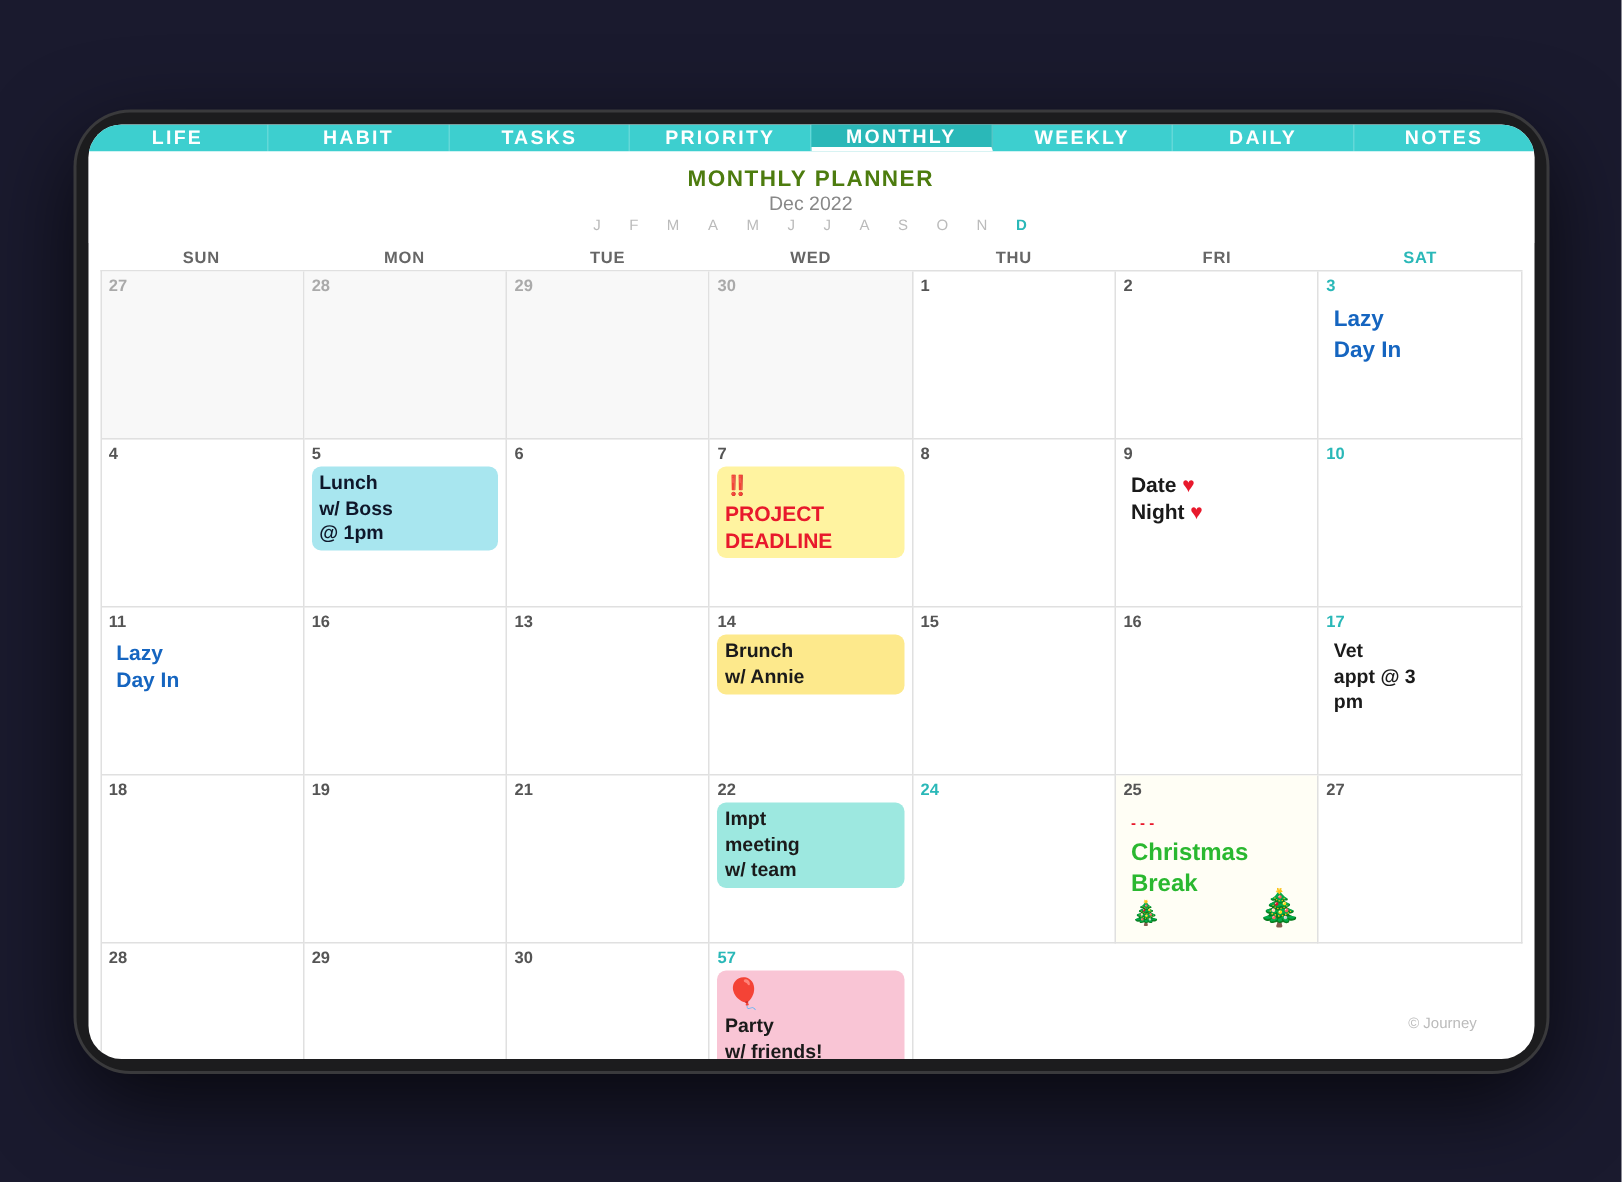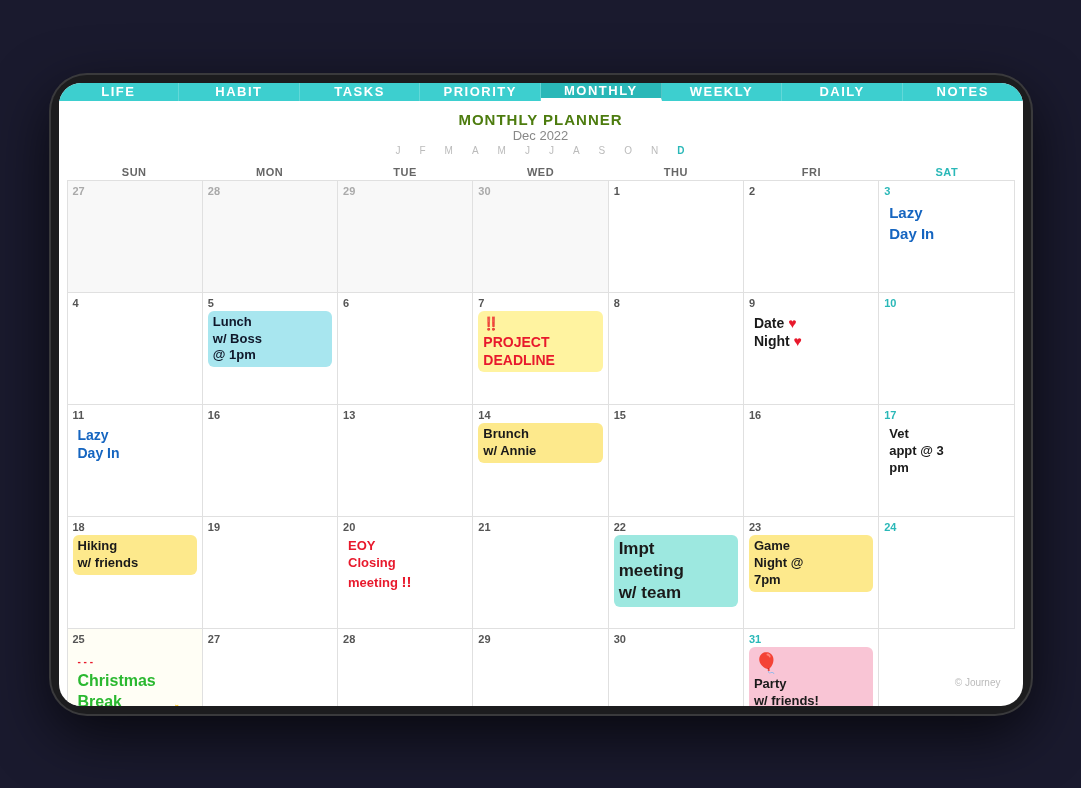--- a/index.html
+++ b/index.html
@@ -151,21 +151,21 @@
       gap: 6px;
       padding: 6px;
       font-size: 12px;
       font-weight: 700;
       color: #3dcfcf;
       letter-spacing: 1px;
     }
     .footer-copyright {
       position: absolute;
       bottom: 26px;
-      right: 30px;
+      right: 46px;
       font-size: 10px;
       color: #bbb;
     }
     .journey-icon {
       width: 18px;
       height: 18px;
       background: #3dcfcf;
       border-radius: 4px;
       display: inline-flex;
       align-items: center;
@@ -296,39 +296,30 @@
         <div class="cal-cell">
           <span class="day-num active-dec">16</span>
         </div>
         <div class="cal-cell">
           <span class="day-num sat-num">17</span>
           <div class="event event-handwritten" style="color:#1a1a1a; font-size:13px; font-weight:900;">Vet<br>appt @ 3<br>pm</div>
         </div>
 
         <div class="cal-cell">
           <span class="day-num active-dec">18</span>
-          <div class="event event-yellow event-handwritten" style="font-size:13px;">Hiking<br>w/ friends</div>
         </div>
         <div class="cal-cell">
           <span class="day-num active-dec">19</span>
         </div>
         <div class="cal-cell">
-          <span class="day-num active-dec">20</span>
-          <div class="event event-handwritten" style="color:#e8192c; font-size:13px; font-weight:900;">EOY<br>Closing<br>meeting <span style="font-size:15px;">!!</span></div>
-        </div>
-        <div class="cal-cell">
           <span class="day-num active-dec">21</span>
         </div>
         <div class="cal-cell">
           <span class="day-num active-dec">22</span>
-          <div class="event event-teal event-handwritten" style="font-size:17px;">Impt<br>meeting<br>w/ team</div>
-        </div>
-        <div class="cal-cell">
-          <span class="day-num active-dec">23</span>
-          <div class="event event-yellow event-handwritten" style="font-size:13px;">Game<br>Night @<br>7pm</div>
+          <div class="event event-teal event-handwritten" style="font-size:13px;">Impt<br>meeting<br>w/ team</div>
         </div>
         <div class="cal-cell">
           <span class="day-num sat-num">24</span>
         </div>
 
         <div class="cal-cell" style="background:#fffef5;">
           <span class="day-num active-dec">25</span>
           <div class="event event-handwritten" style="color:#2ab830; font-size:16px; font-weight:900; position:relative;">
             <span style="color:#e8192c; font-size:10px;">- - -</span><br>
             Christmas<br>Break<br>
@@ -342,21 +333,21 @@
         <div class="cal-cell">
           <span class="day-num active-dec">28</span>
         </div>
         <div class="cal-cell">
           <span class="day-num active-dec">29</span>
         </div>
         <div class="cal-cell">
           <span class="day-num active-dec">30</span>
         </div>
         <div class="cal-cell">
-          <span class="day-num sat-num">31</span>
+          <span class="day-num sat-num">57</span>
           <div class="event event-pink event-handwritten" style="font-size:13px; font-weight:900;">
             <span style="font-size:20px;">🎈</span><br>
             Party<br>w/ friends!
           </div>
         </div>
 
       </div>
     </div>
 
     <div class="calendar-footer">

